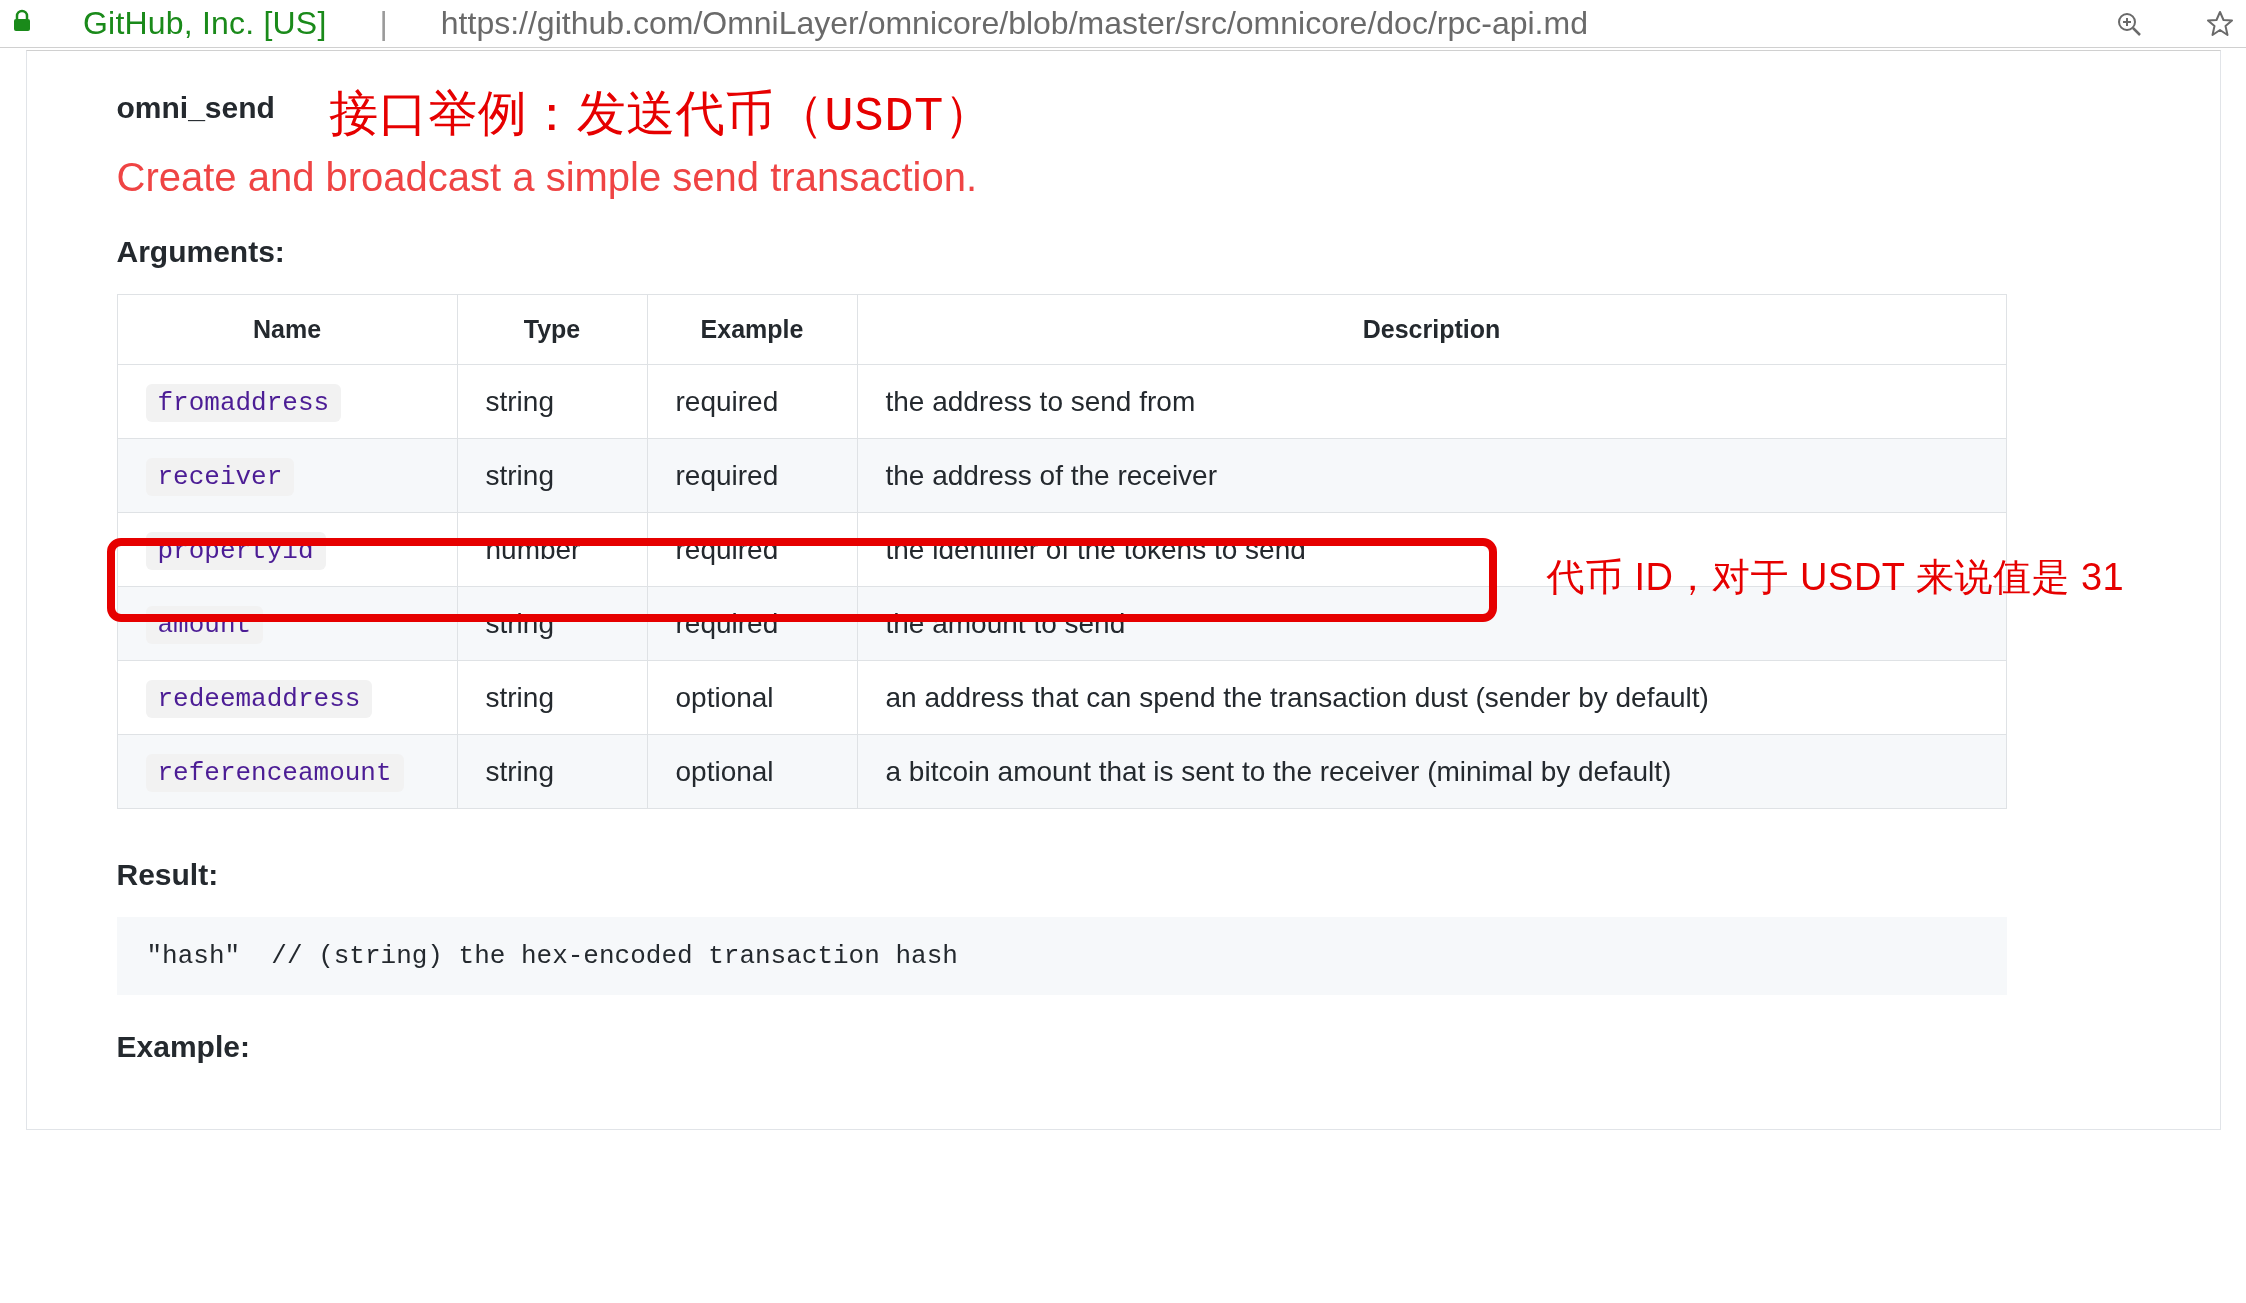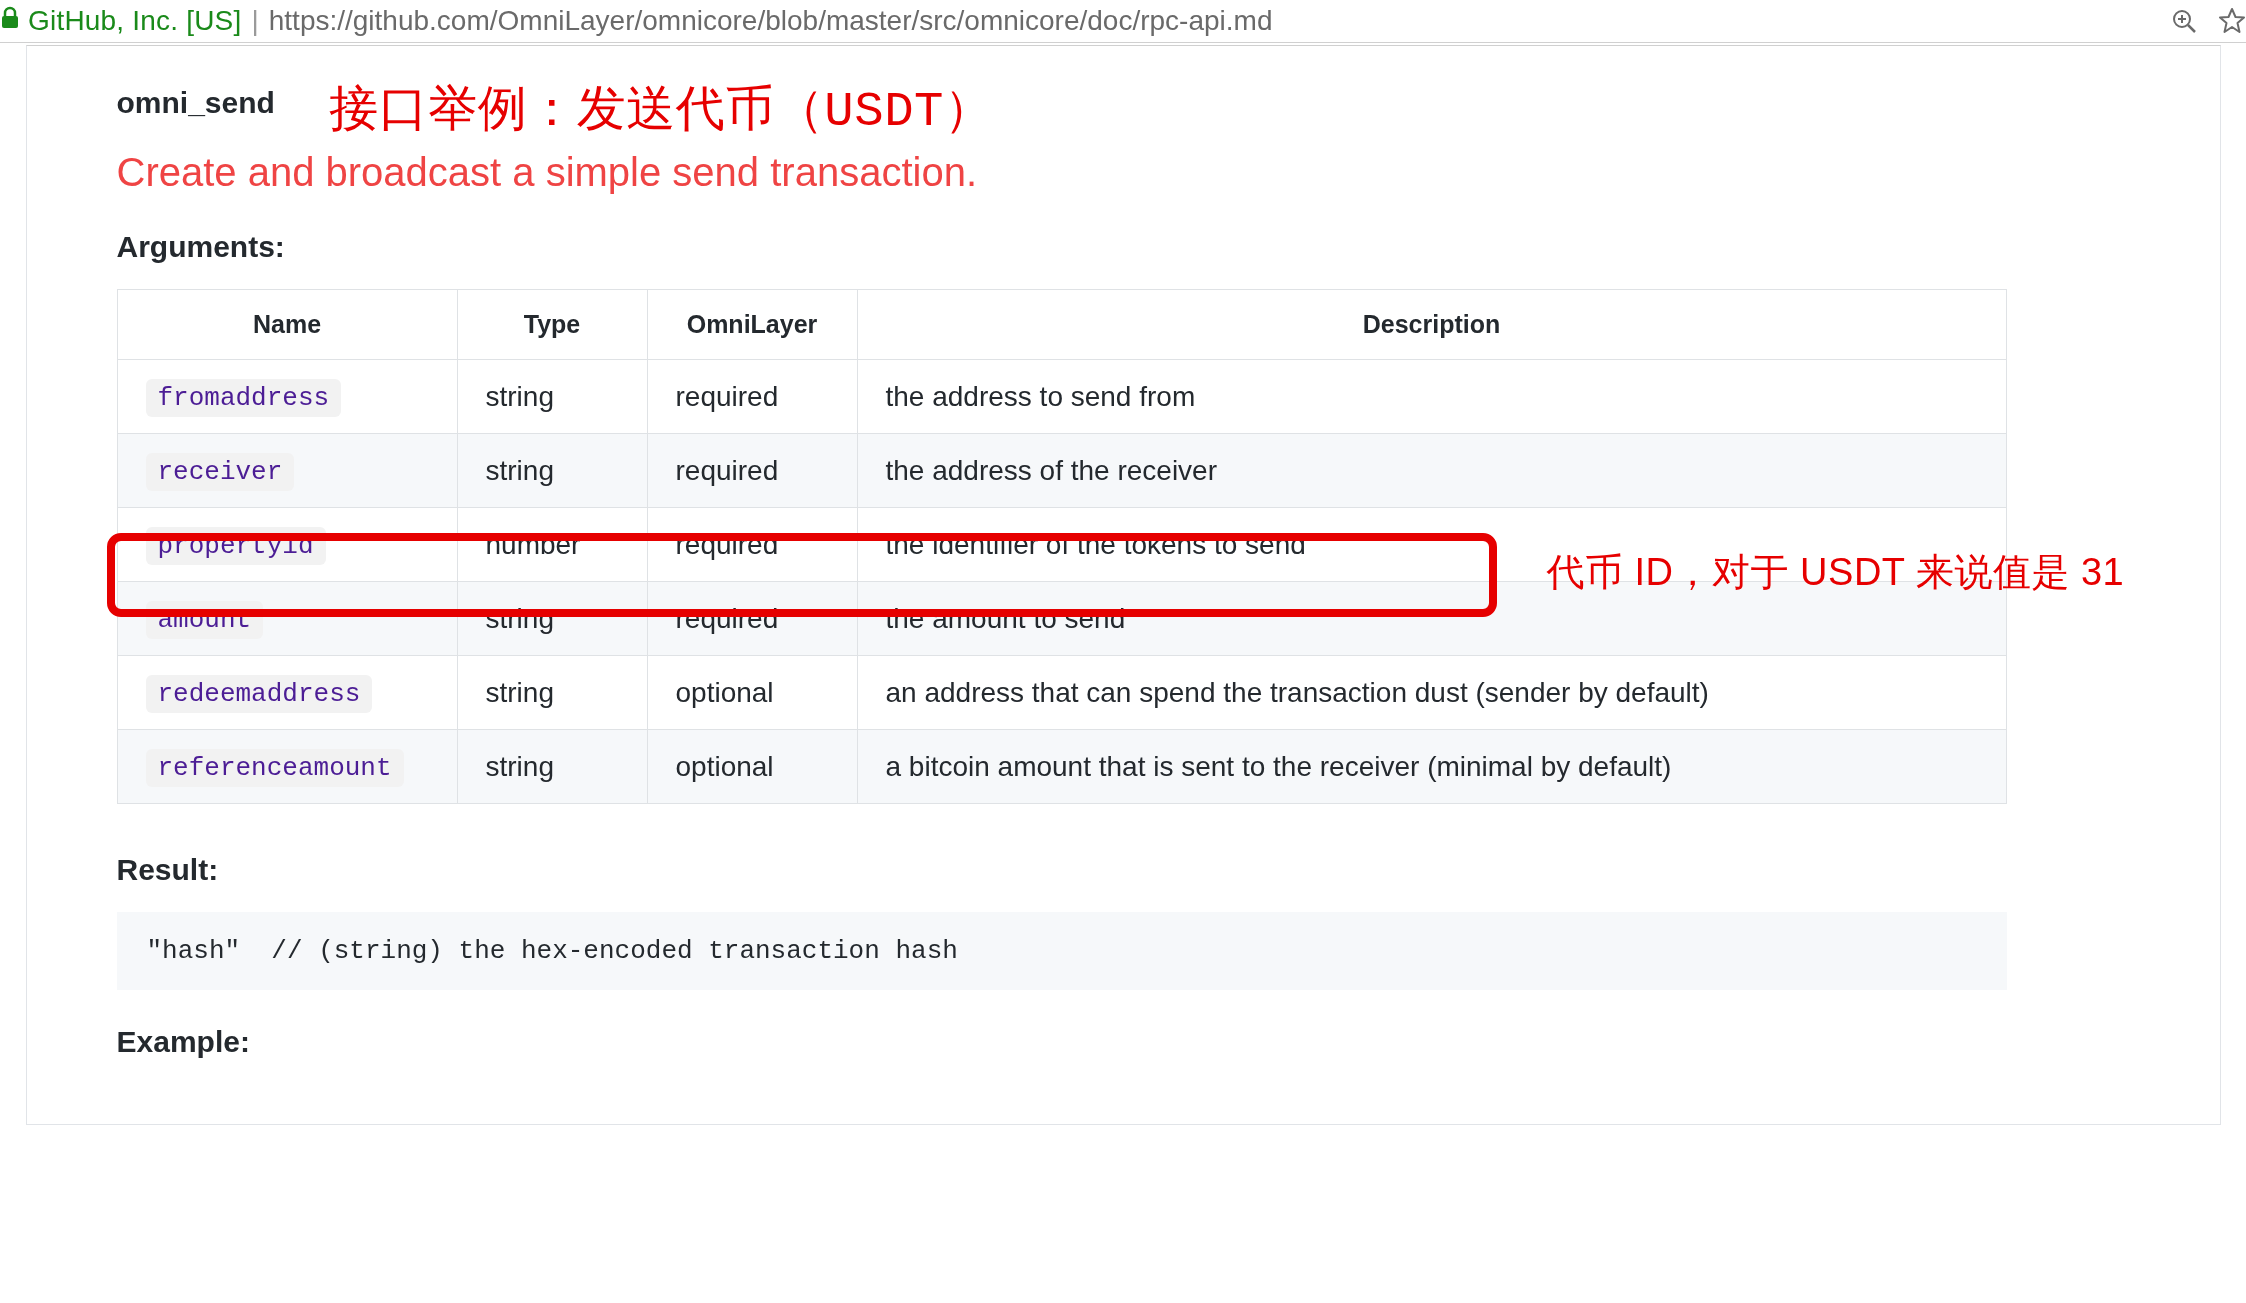--- a/index.html
+++ b/index.html
@@ -5,24 +5,25 @@
   * { box-sizing: border-box; }
   body {
     margin: 0;
     font-family: -apple-system, BlinkMacSystemFont, "Segoe UI", Helvetica, Arial, sans-serif;
     color: #24292e;
     background: #fff;
   }
   .address-bar {
     display: flex;
     align-items: center;
-    padding: 5px 0;
+    padding: 5px 12px;
     border-bottom: 1px solid #d0d0d0;
-    font-size: 28px;
+    font-size: 32px;
     color: #6a6a6a;
+    gap: 43px;
   }
   .lock-icon { color: #1a8a1a; margin-right: 8px; font-size: 22px; }
   .site-label { color: #1a8a1a; letter-spacing: 0.2px; }
   .sep { color: #9a9a9a; margin: 0 10px; }
   .url { color: #6a6a6a; }
   .spacer { flex: 1; }
   .toolbar-icon { color: #6a6a6a; margin-left: 20px; font-size: 26px; }
   .toolbar-icon svg { display:block; }
 
   .page {
@@ -160,21 +161,21 @@
   <p class="intro">Create and broadcast a simple send transaction.</p>
 
   <h3 class="sub">Arguments:</h3>
 
   <div class="table-wrap">
     <table class="args">
       <thead>
         <tr>
           <th>Name</th>
           <th>Type</th>
-          <th>OmniLayer</th>
+          <th>Example</th>
           <th>Description</th>
         </tr>
       </thead>
       <tbody>
         <tr>
           <td><code class="inline">fromaddress</code></td>
           <td>string</td>
           <td>required</td>
           <td>the address to send from</td>
         </tr>

